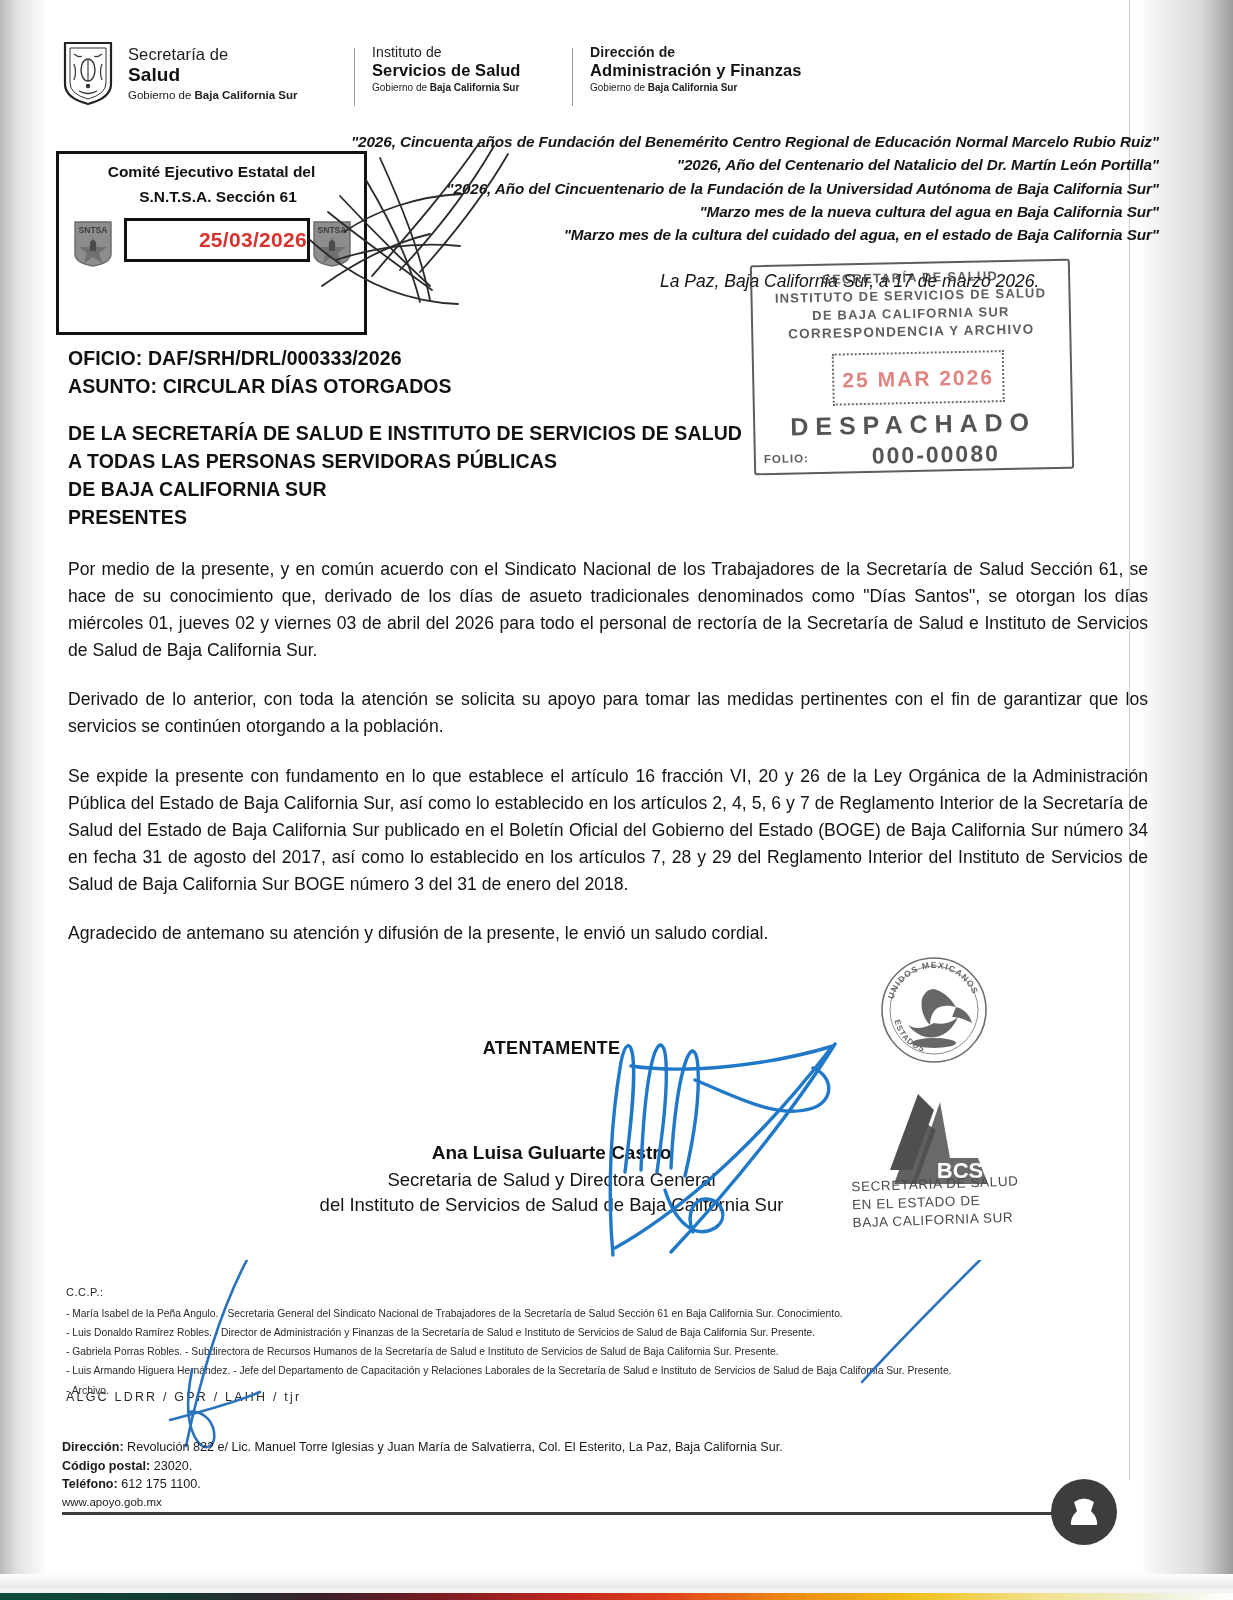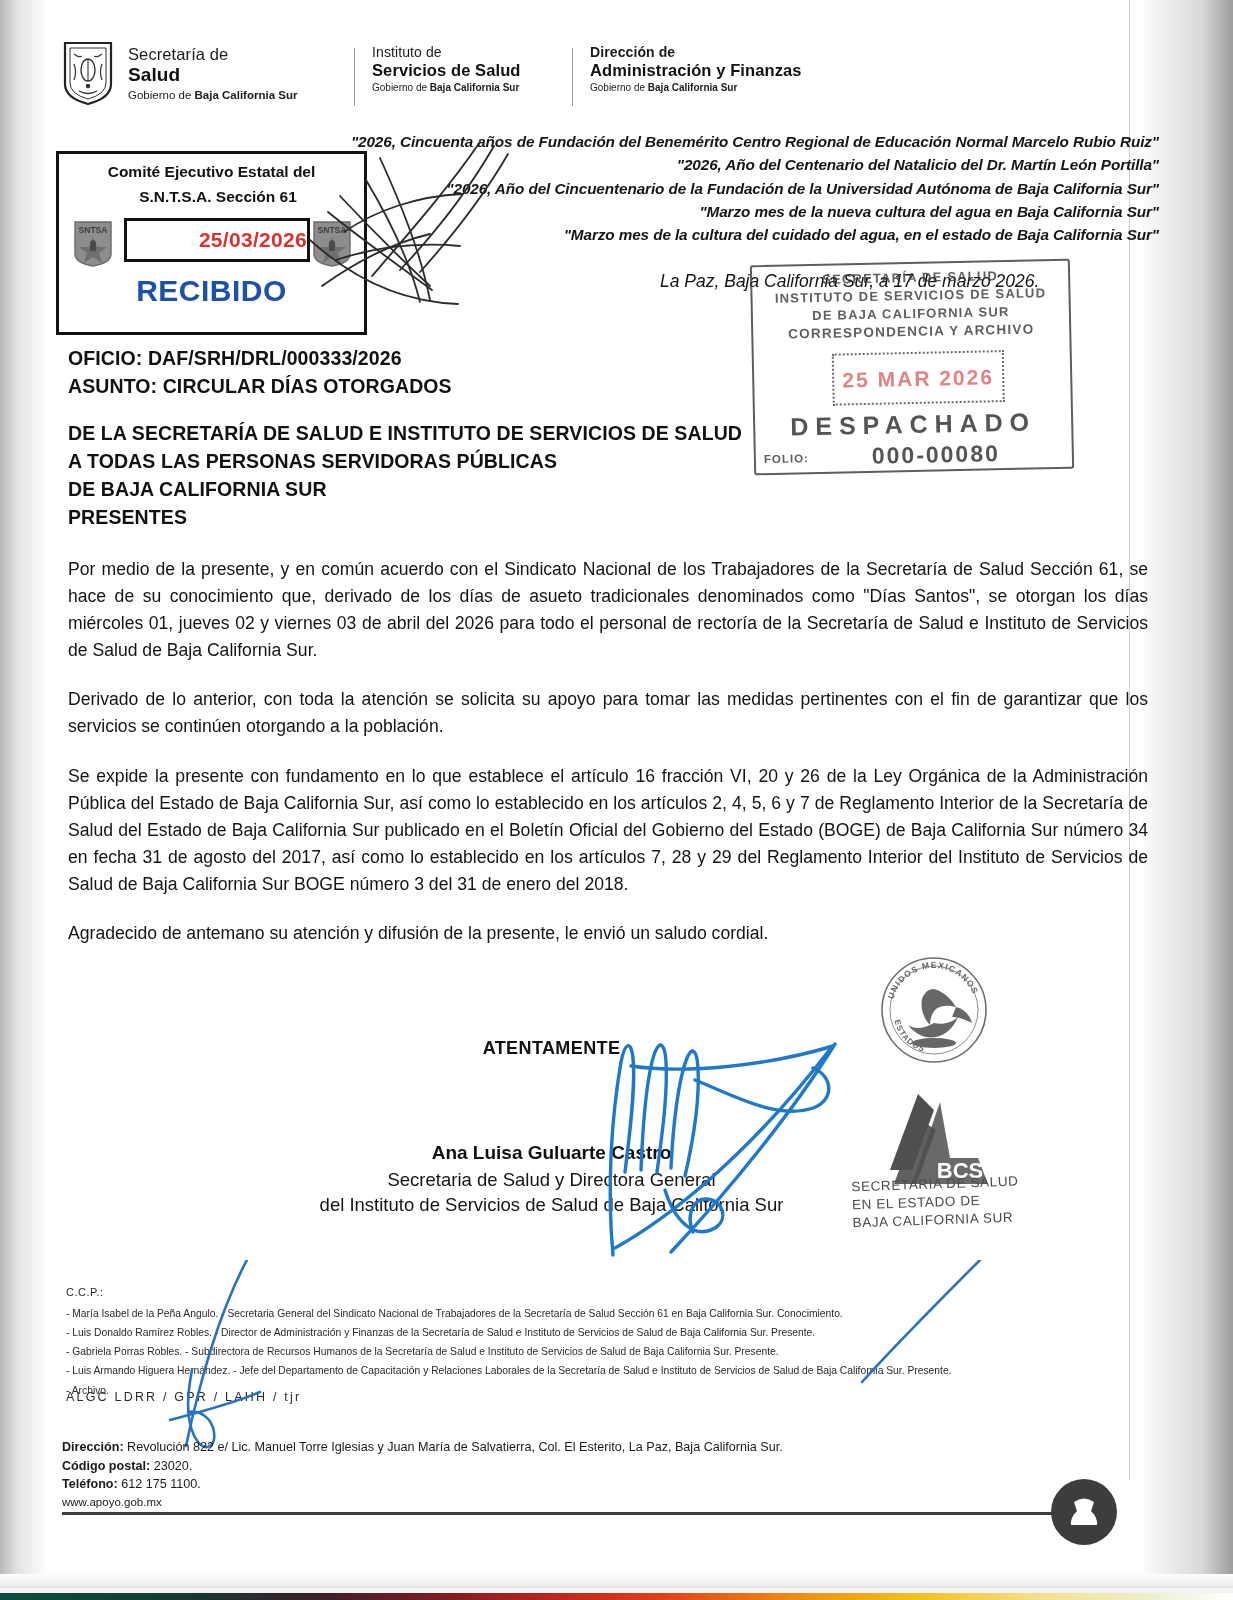--- a/index.html
+++ b/index.html
@@ -166,21 +166,20 @@
     </svg>
     <svg class="sntsa right" viewBox="0 0 40 48">
       <path d="M2 2 H38 V34 Q38 43 20 46 Q2 43 2 34 Z" fill="#8d8d8d" stroke="#6a6a6a" stroke-width="1.4"></path>
       <text x="20" y="13" font-size="8.5" font-family="Liberation Sans, sans-serif" font-weight="bold" fill="#3c3c3c" text-anchor="middle">SNTSA</text>
       <path d="M20 17 L24 27 L34 27 L26 33 L29 43 L20 37 L11 43 L14 33 L6 27 L16 27 Z" fill="#6f6f6f"></path>
       <path d="M17 22 q3-4 6 0 v9 h-6 z" fill="#4c4c4c"></path>
     </svg>
     <div class="rec-datebox">
       <div class="rec-date">25/03/2026</div>
     </div>
-    <div class="rec-word">RECIBIDO</div>
   </div>
 
   <div class="dateline">La Paz, Baja California Sur, a 17 de marzo 2026.</div>
 
   <div class="desp">
     <div class="box"></div>
     <div class="ln d1">SECRETARÍA DE SALUD</div>
     <div class="ln d2">INSTITUTO DE SERVICIOS DE SALUD</div>
     <div class="ln d3">DE BAJA CALIFORNIA SUR</div>
     <div class="ln d4">CORRESPONDENCIA Y ARCHIVO</div>

